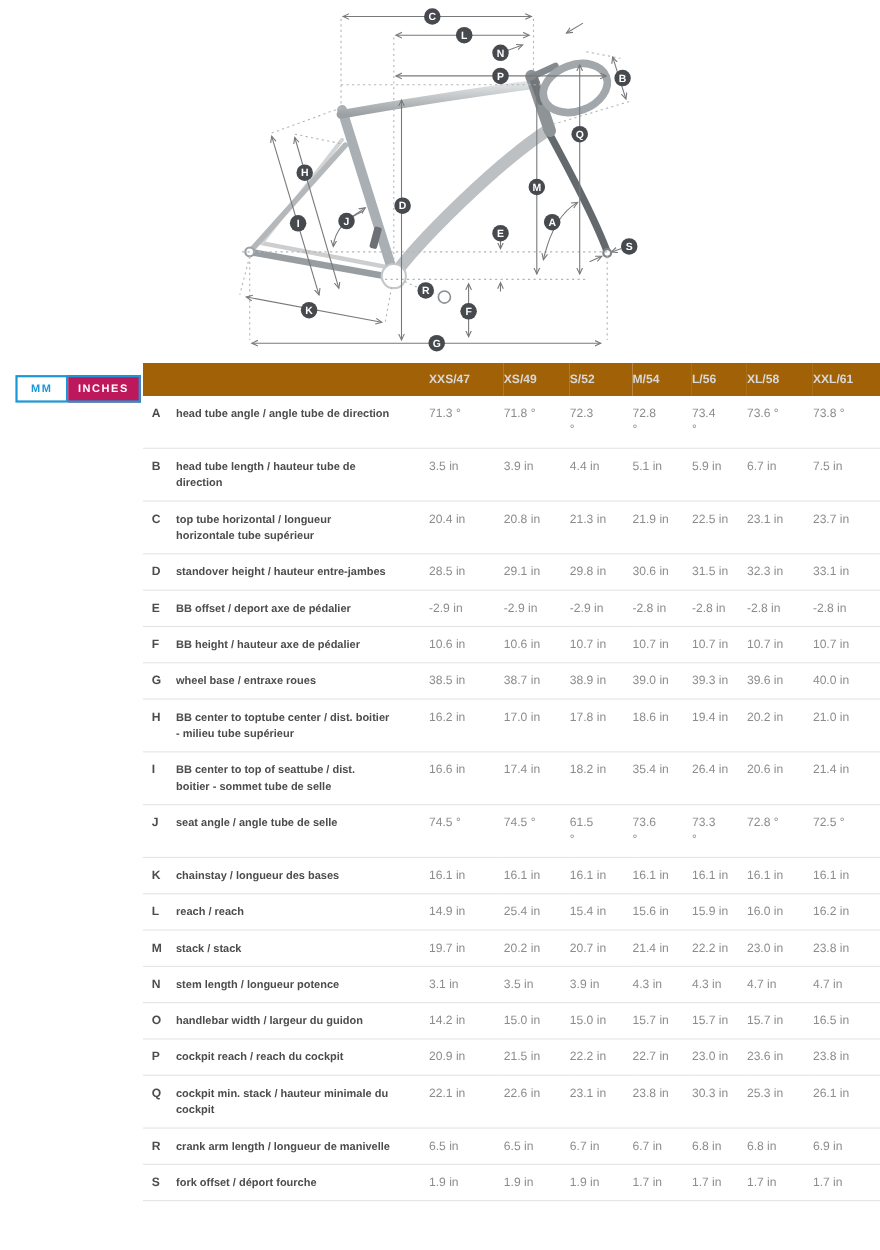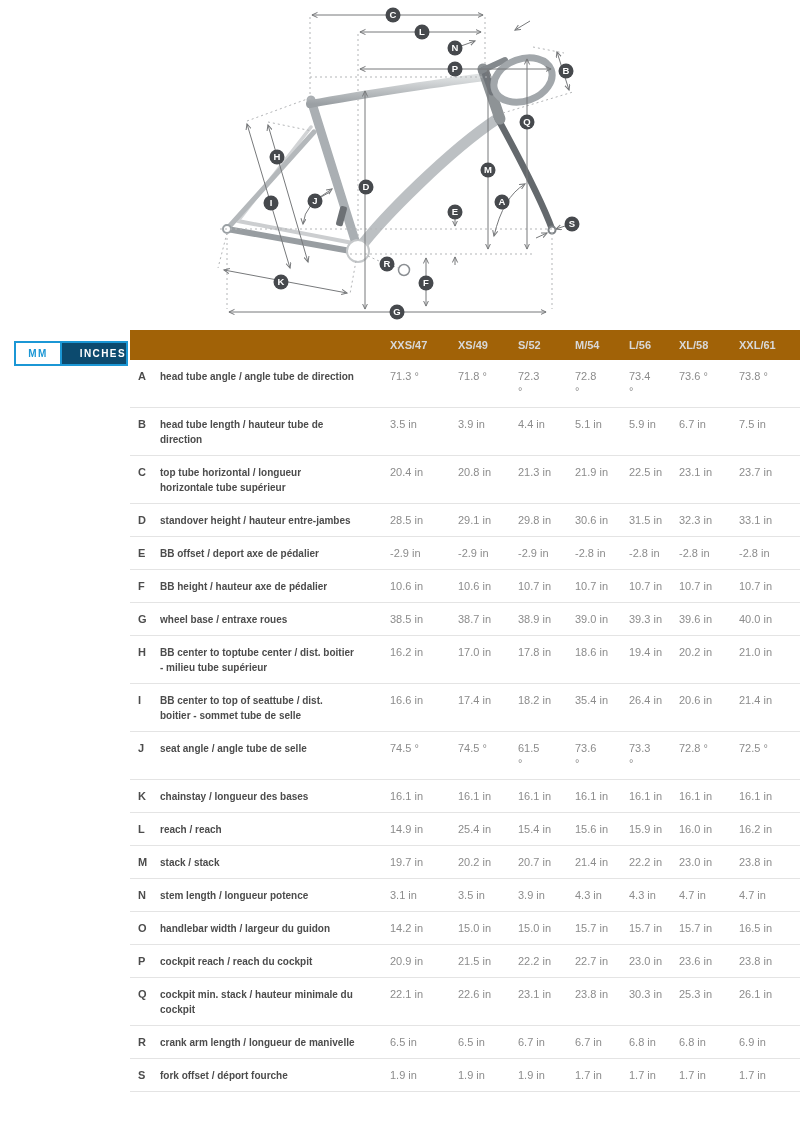--- a/index.html
+++ b/index.html
@@ -8,21 +8,21 @@
   .diagram{position:absolute;left:0;top:0;width:800px;height:322px;}
   .dots path{stroke:#b3b5b7;stroke-width:1;fill:none;stroke-dasharray:2 3;}
   .dim line,.dim path{stroke:#77797b;stroke-width:1;fill:none;}
   .marker-circle{fill:#46494d;}
   .marker-letter{fill:#ffffff;font-size:9.5px;font-weight:bold;text-anchor:middle;
         font-family:"Liberation Sans","DejaVu Sans",sans-serif;}
   .unit-toggle{position:absolute;left:14px;top:322px;display:flex;margin-top:19px;}
   .unit-toggle button{box-sizing:border-box;height:25px;font-family:inherit;font-size:10px;
         font-weight:bold;letter-spacing:1.4px;cursor:pointer;padding:0;}
   .btn-mm{width:48px;background:#fff;color:#1b97d5;border:2px solid #1b97d5;}
-  .btn-inches{width:66px;background:#0c4a6e;color:#fff;border:2px solid #1b97d5;border-left:none;text-align:right;}
+  .btn-inches{width:66px;background:#be185d;color:#fff;border:2px solid #1b97d5;border-left:none;}
   .table-wrap{position:absolute;left:130px;top:330px;width:670px;}
   table{border-collapse:collapse;table-layout:fixed;width:670px;}
   thead th{background:#a16207;color:#d8d8d8;font-size:11px;font-weight:bold;text-align:left;
         height:30px;padding:0;}
   tbody td{border-bottom:1px solid #e4e4e4;vertical-align:top;padding:9px 0 8px;
         font-size:11px;line-height:15px;}
   td.letter{font-weight:bold;color:#4c4c4c;padding-left:8px;}
   td.label{font-weight:bold;color:#4c4c4c;font-size:10px;padding-right:34px;line-height:15px;}
   td.val{color:#8c8c8c;white-space:pre-line;}
 </style>

